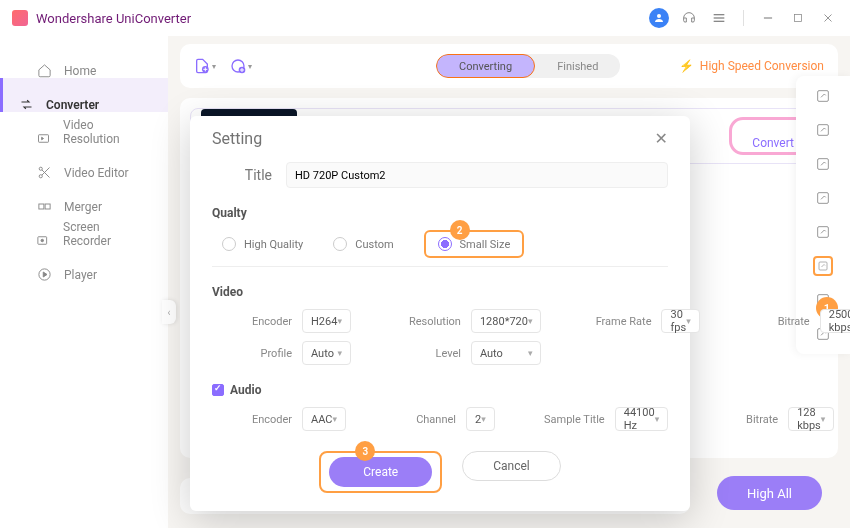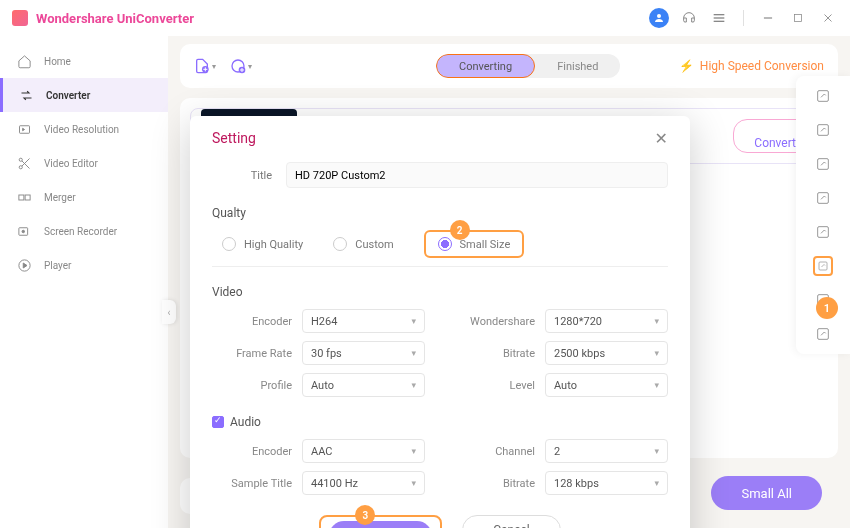--- a/index.html
+++ b/index.html
@@ -1,69 +1,69 @@
 <!DOCTYPE html>
 <html><head>
 <meta charset="utf-8">
 <style>
 *{box-sizing:border-box;margin:0;padding:0;font-family:-apple-system,BlinkMacSystemFont,"Segoe UI",Roboto,sans-serif}
 body{width:850px;height:528px;background:#f7f5f2;overflow:hidden;position:relative;font-size:12px;color:#333}
 .titlebar{height:36px;display:flex;align-items:center;padding:0 12px;background:#fff}
 .logo{width:16px;height:16px;background:linear-gradient(135deg,#ff6b6b,#f06595);border-radius:3px;margin-right:8px}
-.app-title{font-size:13px;color:#ec4899;font-weight:700}
+.app-title{font-size:13px;color:#701a75;font-weight:400}
 .tb-right{margin-left:auto;display:flex;align-items:center;gap:10px}
 .tb-icon{width:20px;height:20px;display:flex;align-items:center;justify-content:center;color:#888;cursor:pointer}
 .tb-user{width:20px;height:20px;border-radius:50%;background:#3b82f6;color:#fff;display:flex;align-items:center;justify-content:center;font-size:10px}
 .tb-sep{width:1px;height:16px;background:#e0e0e0;margin:0 4px}
 .main{display:flex;height:calc(100% - 36px)}
 .sidebar{width:168px;background:#fff;padding-top:8px}
-.sb-item{height:34px;display:flex;align-items:center;padding:0 16px;color:#888;cursor:pointer;gap:12px;font-size:10px}
+.sb-item{height:34px;display:flex;align-items:flex-end;padding:0 36px;color:#888;cursor:pointer;gap:12px;font-size:12px}
 .sb-item.active{background:#f3eefb;color:#333;font-weight:600;border-left:3px solid #8b6dff;padding-left:15px}
 .sb-icon{width:16px;height:16px;display:flex;align-items:center;justify-content:center}
 .content{flex:1;padding:8px 12px;position:relative}
 .topbar{height:44px;background:#fff;border-radius:10px;display:flex;align-items:center;padding:0 14px;gap:14px}
 .addbtn{width:22px;height:22px;color:#8b6dff;display:flex;align-items:center;justify-content:center;position:relative}
 .addbtn svg{width:20px;height:20px}
 .seg{margin-left:170px;display:flex;background:#f0f0f0;border-radius:14px;overflow:hidden;height:24px}
 .seg div{padding:0 22px;display:flex;align-items:center;font-size:11px;color:#888;cursor:pointer}
 .seg div.on{background:#c4b5fd;border:1px solid #f97316;border-radius:14px;color:#555}
 .hsc{margin-left:auto;color:#ff8c42;font-size:12px;display:flex;align-items:center;gap:6px}
 .filelist{margin-top:10px;background:#fff;border-radius:10px;padding:10px;height:360px;position:relative}
 .file-row{display:flex;align-items:center;height:56px;border:1px solid #e8e3f7;border-radius:8px;padding:0 10px}
 .thumb{width:96px;height:54px;background:#0a1628;border-radius:4px;margin-right:10px;position:relative;overflow:hidden}
 .thumb::after{content:"";position:absolute;top:12px;left:14px;width:68px;height:30px;background:radial-gradient(ellipse at 30% 40%,rgba(0,255,200,0.5),transparent 60%),radial-gradient(ellipse at 70% 60%,rgba(0,200,255,0.3),transparent 60%)}
 .file-name{font-size:12px;display:flex;align-items:center;gap:8px}
 .edit-ic{color:#aaa;cursor:pointer}
-.convert-btn{margin-left:auto;border:1px solid #f9a8d4;color:#8b6dff;background:#fff;border-radius:14px;height:22px;padding:16px 20px;font-size:12px;cursor:pointer}
+.convert-btn{margin-left:auto;border:3px solid #f9a8d4;color:#8b6dff;background:#fff;border-radius:14px;height:22px;padding:16px 20px;font-size:12px;cursor:pointer}
 .edit-col{position:absolute;right:0;top:76px;width:54px;background:#fff;border-radius:8px 0 0 8px;display:flex;flex-direction:column;align-items:center;padding:10px 0;gap:14px;box-shadow:-2px 0 8px rgba(0,0,0,0.05)}
 .edit-col .ec{width:20px;height:20px;color:#999;cursor:pointer;display:flex;align-items:center;justify-content:center}
 .ec.mark{border:2px solid #ff9f43;border-radius:4px;padding:2px}
 .badge{position:absolute;width:22px;height:22px;border-radius:50%;background:#ff9f43;color:#fff;display:flex;align-items:center;justify-content:center;font-size:11px;font-weight:600}
 .badge.b1{right:12px;top:297px}
 .startall{position:absolute;right:28px;bottom:18px;background:#9b7ef7;color:#fff;border:none;border-radius:18px;height:34px;padding:0 30px;font-size:13px;cursor:pointer}
 .collapse{position:absolute;left:162px;top:300px;width:14px;height:24px;background:#fff;border-radius:0 6px 6px 0;display:flex;align-items:center;justify-content:center;color:#aaa;font-size:10px;cursor:pointer;box-shadow:1px 0 4px rgba(0,0,0,0.1)}
 
 .modal{position:absolute;left:190px;top:116px;width:500px;background:#fff;border-radius:6px;box-shadow:0 8px 40px rgba(0,0,0,0.2);padding:12px 22px 18px;z-index:100}
 .m-head{display:flex;align-items:center;height:20px}
-.m-title{font-size:14px;color:#be185d}
+.m-title{font-size:16px;color:#737373}
 .m-close{margin-left:auto;color:#888;cursor:pointer;font-size:16px}
 .m-row{display:flex;align-items:center;margin-top:14px}
-.m-label{width:60px;font-size:11px;color:#777;text-align:right;margin-right:14px}
+.m-label{width:60px;font-size:14px;color:#777;text-align:right;margin-right:14px}
 .m-input{flex:1;height:26px;border:1px solid #eee;border-radius:4px;padding:0 8px;font-size:11px;background:#fafafa}
-.m-section{font-size:12px;color:#555;margin-top:18px;margin-bottom:4px;font-weight:400}
+.m-section{font-size:12px;color:#555;margin-top:18px;margin-bottom:4px;font-weight:700}
 .m-section.audio{display:flex;align-items:center;gap:6px}
 .chk{width:12px;height:12px;border:1.5px solid #8b6dff;border-radius:2px;background:#8b6dff;position:relative}
 .chk::after{content:"✓";position:absolute;color:#fff;font-size:9px;left:1px;top:-2px}
 .radios{display:flex;gap:30px;margin-top:10px;padding-left:10px;align-items:center}
 .radio{display:flex;align-items:center;gap:8px;font-size:11px;color:#777;cursor:pointer}
 .rdot{width:14px;height:14px;border:1.5px solid #ccc;border-radius:50%}
 .radio.on .rdot{border-color:#8b6dff;background:radial-gradient(circle,#8b6dff 0 45%,#fff 50% 100%)}
 .radio.boxed{border:2px solid #ff9f43;border-radius:6px;padding:5px 12px;position:relative}
 .radio.boxed .badge2{position:absolute;top:-12px;left:24px;width:20px;height:20px;border-radius:50%;background:#ff9f43;color:#fff;display:flex;align-items:center;justify-content:center;font-size:10px;font-weight:600}
-.grid2{display:grid;grid-template-columns:1fr 1fr;gap:8px 30px;margin-top:10px}
+.grid2{display:grid;grid-template-columns:1fr 1fr 1fr 1fr;gap:8px 30px;margin-top:10px}
 .field{display:flex;align-items:center}
 .f-label{width:80px;font-size:11px;color:#888;text-align:right;margin-right:10px}
 .sel{flex:1;height:24px;border:1px solid #e5e5e5;border-radius:4px;padding:0 8px;font-size:11px;color:#555;background:#fff;display:flex;align-items:center;justify-content:space-between;cursor:pointer}
 .sel::after{content:"▾";color:#aaa;font-size:9px}
 .m-foot{display:flex;justify-content:center;gap:20px;margin-top:20px;position:relative}
 .btn-create{background:#9b7ef7;color:#fff;border:none;border-radius:16px;height:30px;padding:0 34px;font-size:12px;cursor:pointer}
 .btn-cancel{background:#fff;color:#666;border:1px solid #ddd;border-radius:16px;height:30px;padding:0 30px;font-size:12px;cursor:pointer}
 .create-wrap{border:2px solid #ff9f43;border-radius:8px;padding:4px 8px;position:relative}
 .create-wrap .badge3{position:absolute;top:-12px;left:34px;width:20px;height:20px;border-radius:50%;background:#ff9f43;color:#fff;display:flex;align-items:center;justify-content:center;font-size:10px;font-weight:600}
 hr.div{border:none;border-top:1px solid #eee;margin-top:8px}
@@ -224,21 +224,21 @@
           </div>
         <button class="convert-btn">Convert</button>
       </div>
     </div>
 
     <div class="bottom-bar">
       <span>O</span>
       <span style="margin-left:4px">F</span>
     </div>
 
-    <button class="startall">Small All</button>
+    <button class="startall">High All</button>
   </div>
 </div>
 
 <div class="edit-col">
   <div class="ec">
       <svg viewBox="0 0 24 24" width="16" height="16" fill="none" stroke="currentColor" stroke-width="1.5">
         <rect x="4" y="4" width="16" height="16" rx="2"></rect>
         <path d="M9 14l5-5 2 2"></path>
       </svg>
     </div>
@@ -318,21 +318,21 @@
 
   <div class="m-section">Video</div>
   <div class="grid2">
     <div class="field">
         <div class="f-label">Encoder</div>
         <div class="sel">
           <span>H264</span>
         </div>
       </div>
     <div class="field">
-        <div class="f-label">Wondershare</div>
+        <div class="f-label">Resolution</div>
         <div class="sel">
           <span>1280*720</span>
         </div>
       </div>
     <div class="field">
         <div class="f-label">Frame Rate</div>
         <div class="sel">
           <span>30 fps</span>
         </div>
       </div>

